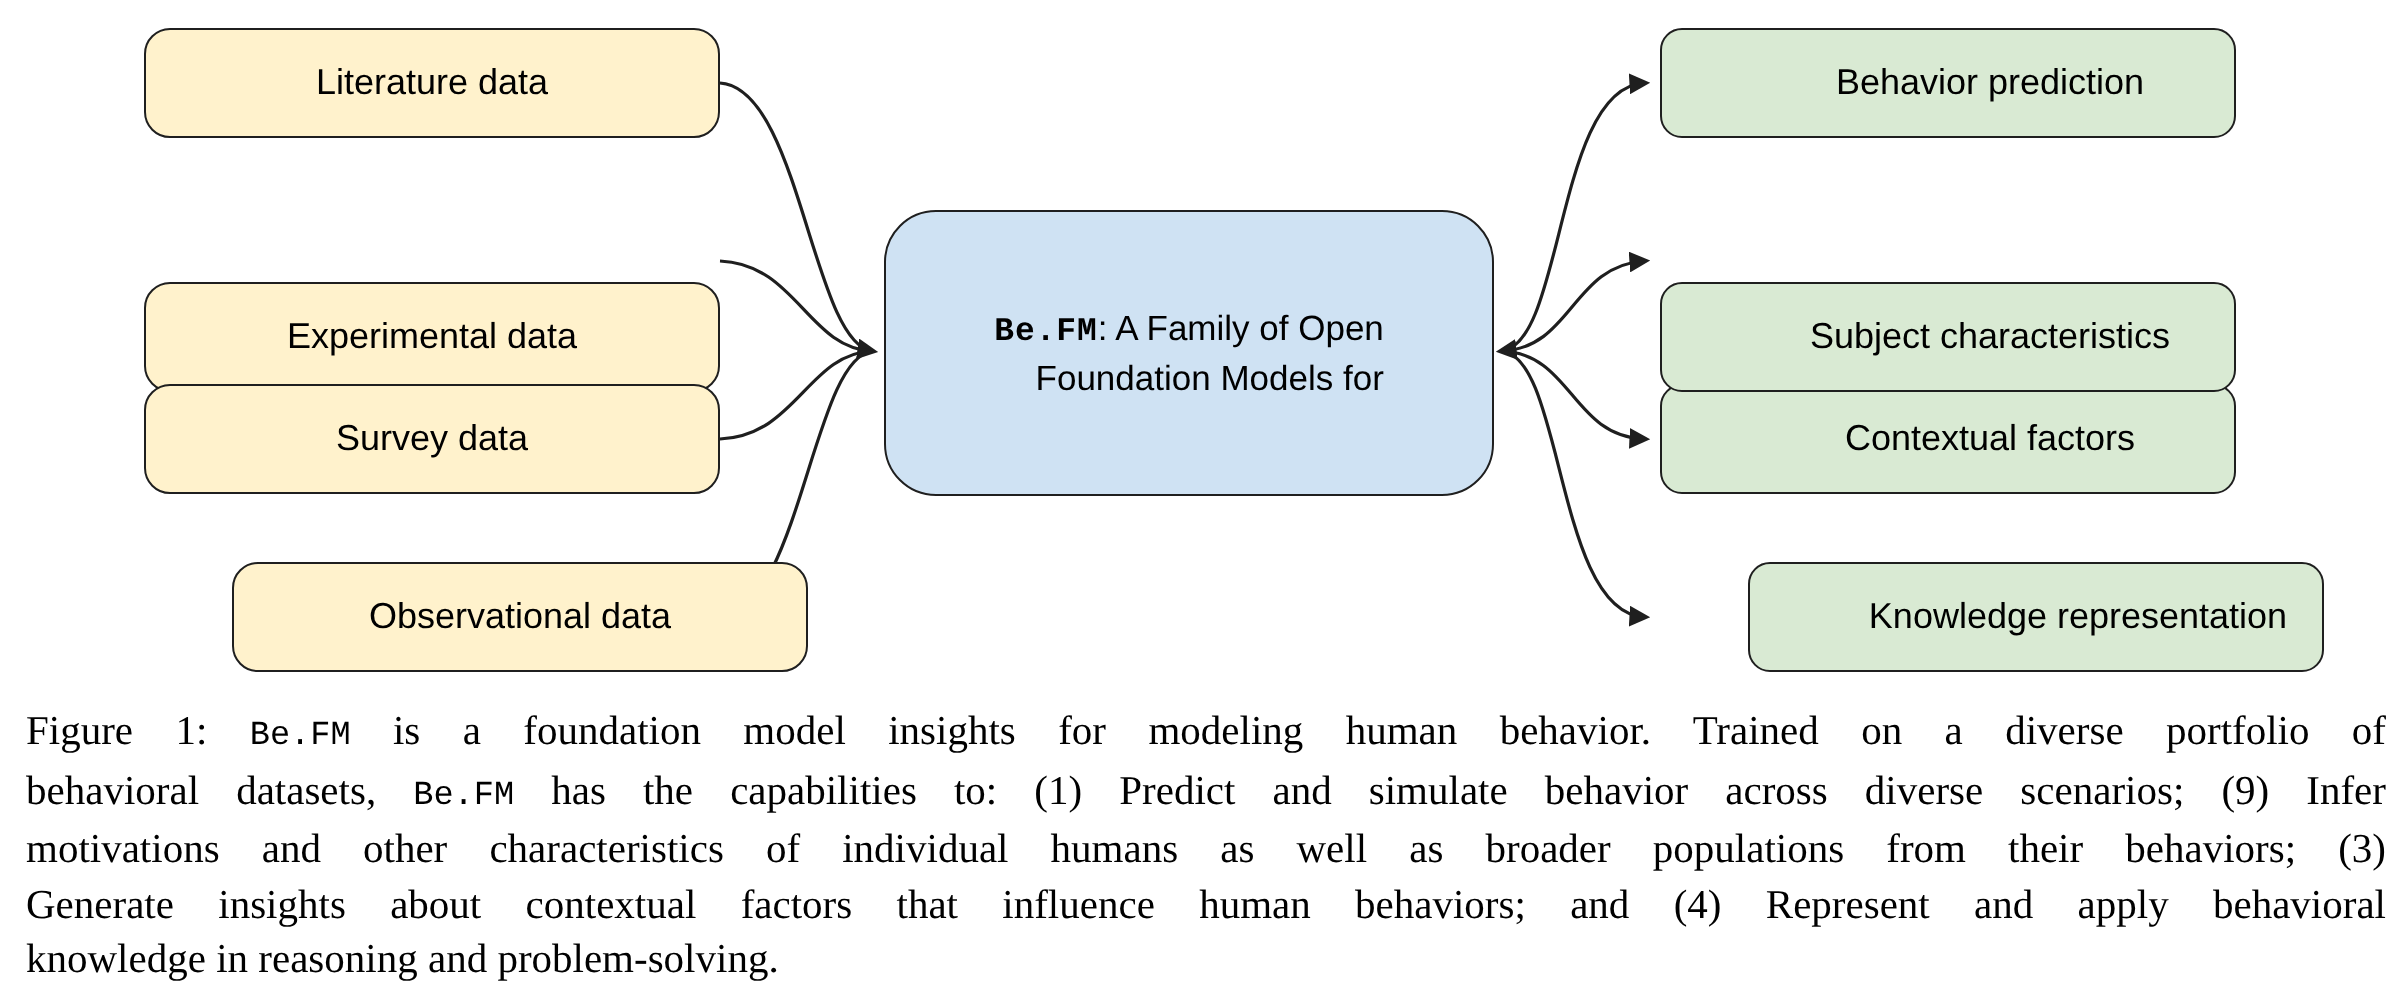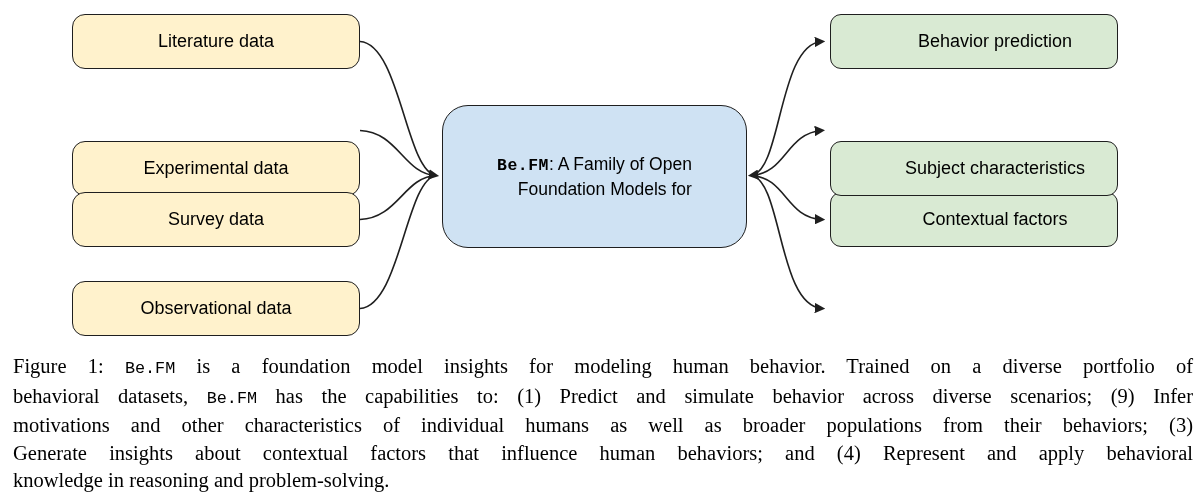--- a/index.html
+++ b/index.html
@@ -23,21 +23,21 @@
     border: 1.7px solid var(--border, #1f1f1f);
     box-sizing: border-box;
     color: #000;
     font-size: 18px;
   }
   .input  { left: 72px;  width: 288px; height: 55px; border-radius: 13px; background: var(--input-fill,  #FFF2CC); }
   .output { left: 830px; width: 288px; height: 55px; border-radius: 11px; background: var(--output-fill, #D9EAD3); padding-left: 42px; }
   .row-1 { top: 14px; }
   .row-2 { top: 103px; margin-top: 38px; }
   .row-3 { top: 192px; text-align: center; }
-  .row-4 { top: 281px; }
+  .row-4 { top: 281px; margin-left: 44px; }
   .center-box {
     left: 442px; top: 105px; width: 305px; height: 143px;
     border-radius: 26px;
     background: var(--center-fill, #CFE2F3);
     font-size: 17.5px;
   }
   .center-text .tline { text-align: right; line-height: 1.38; }
   .center-text .mono { font-family: "Liberation Mono", "DejaVu Sans Mono", monospace; font-weight: 700; font-size: 0.94em; letter-spacing: 0.5px; }
   .caption {
     position: absolute;
@@ -95,20 +95,23 @@
 
     <div class="box output row-1">
       <span>Behavior prediction</span>
     </div>
     <div class="box output row-3">
       <span>Contextual factors</span>
     </div>
     <div class="box output row-2">
       <span>Subject characteristics</span>
     </div>
+    <div class="box output row-4">
+      <span>Knowledge representation</span>
+    </div>
 
   </div>
 
   <div class="caption">
       <div class="tline"><span>Figure 1: </span><span class="mono">Be.FM</span><span> is a foundation model insights for modeling human behavior.  Trained on a diverse portfolio of</span></div>
       <div class="tline"><span>behavioral datasets, </span><span class="mono">Be.FM</span><span> has the capabilities to: (1) Predict and simulate behavior across diverse scenarios; (9) Infer</span></div>
       <div class="tline"><span>motivations and other characteristics of individual humans as well as broader populations from their behaviors; (3)</span></div>
       <div class="tline"><span>Generate insights about contextual factors that influence human behaviors; and (4) Represent and apply behavioral</span></div>
       <div class="tline"><span>knowledge in reasoning and problem-solving.</span></div>
     </div>

